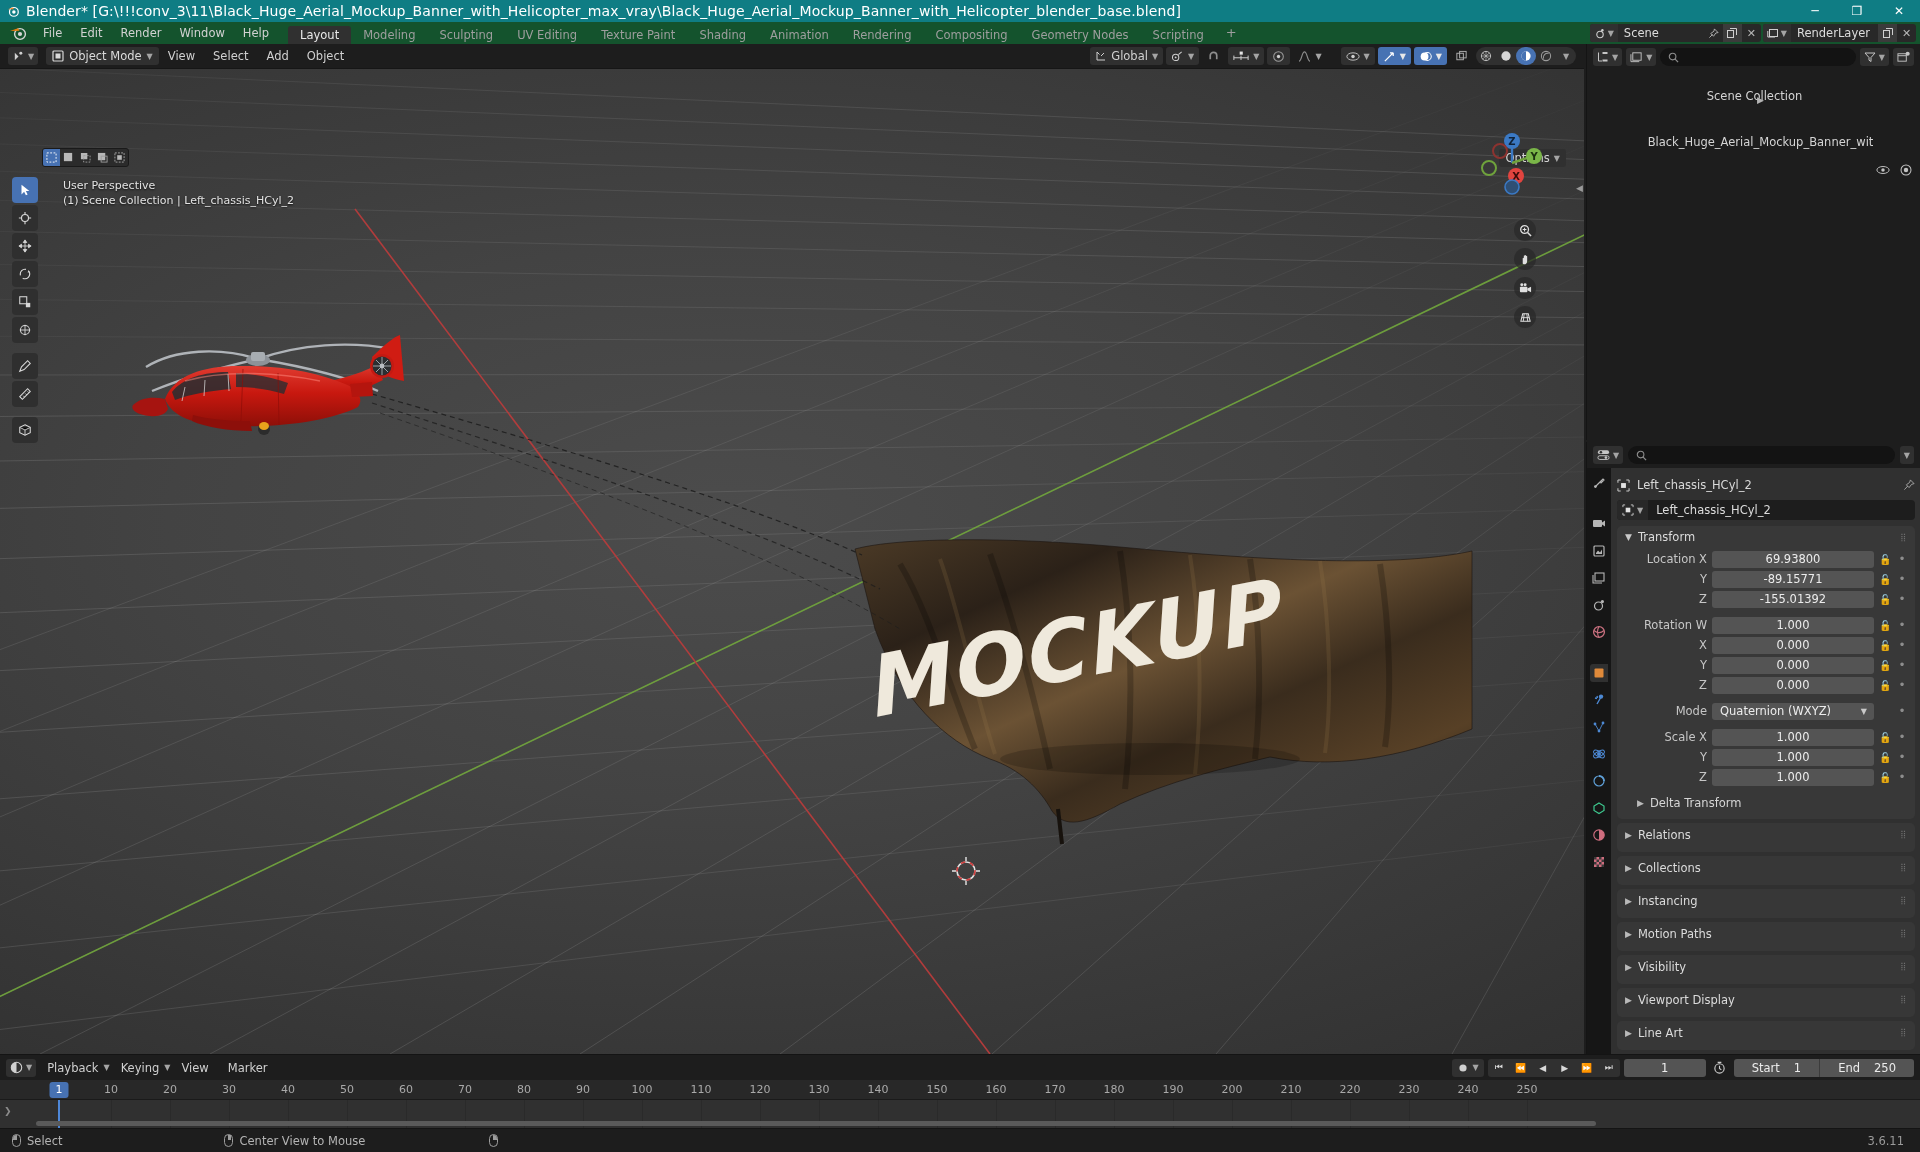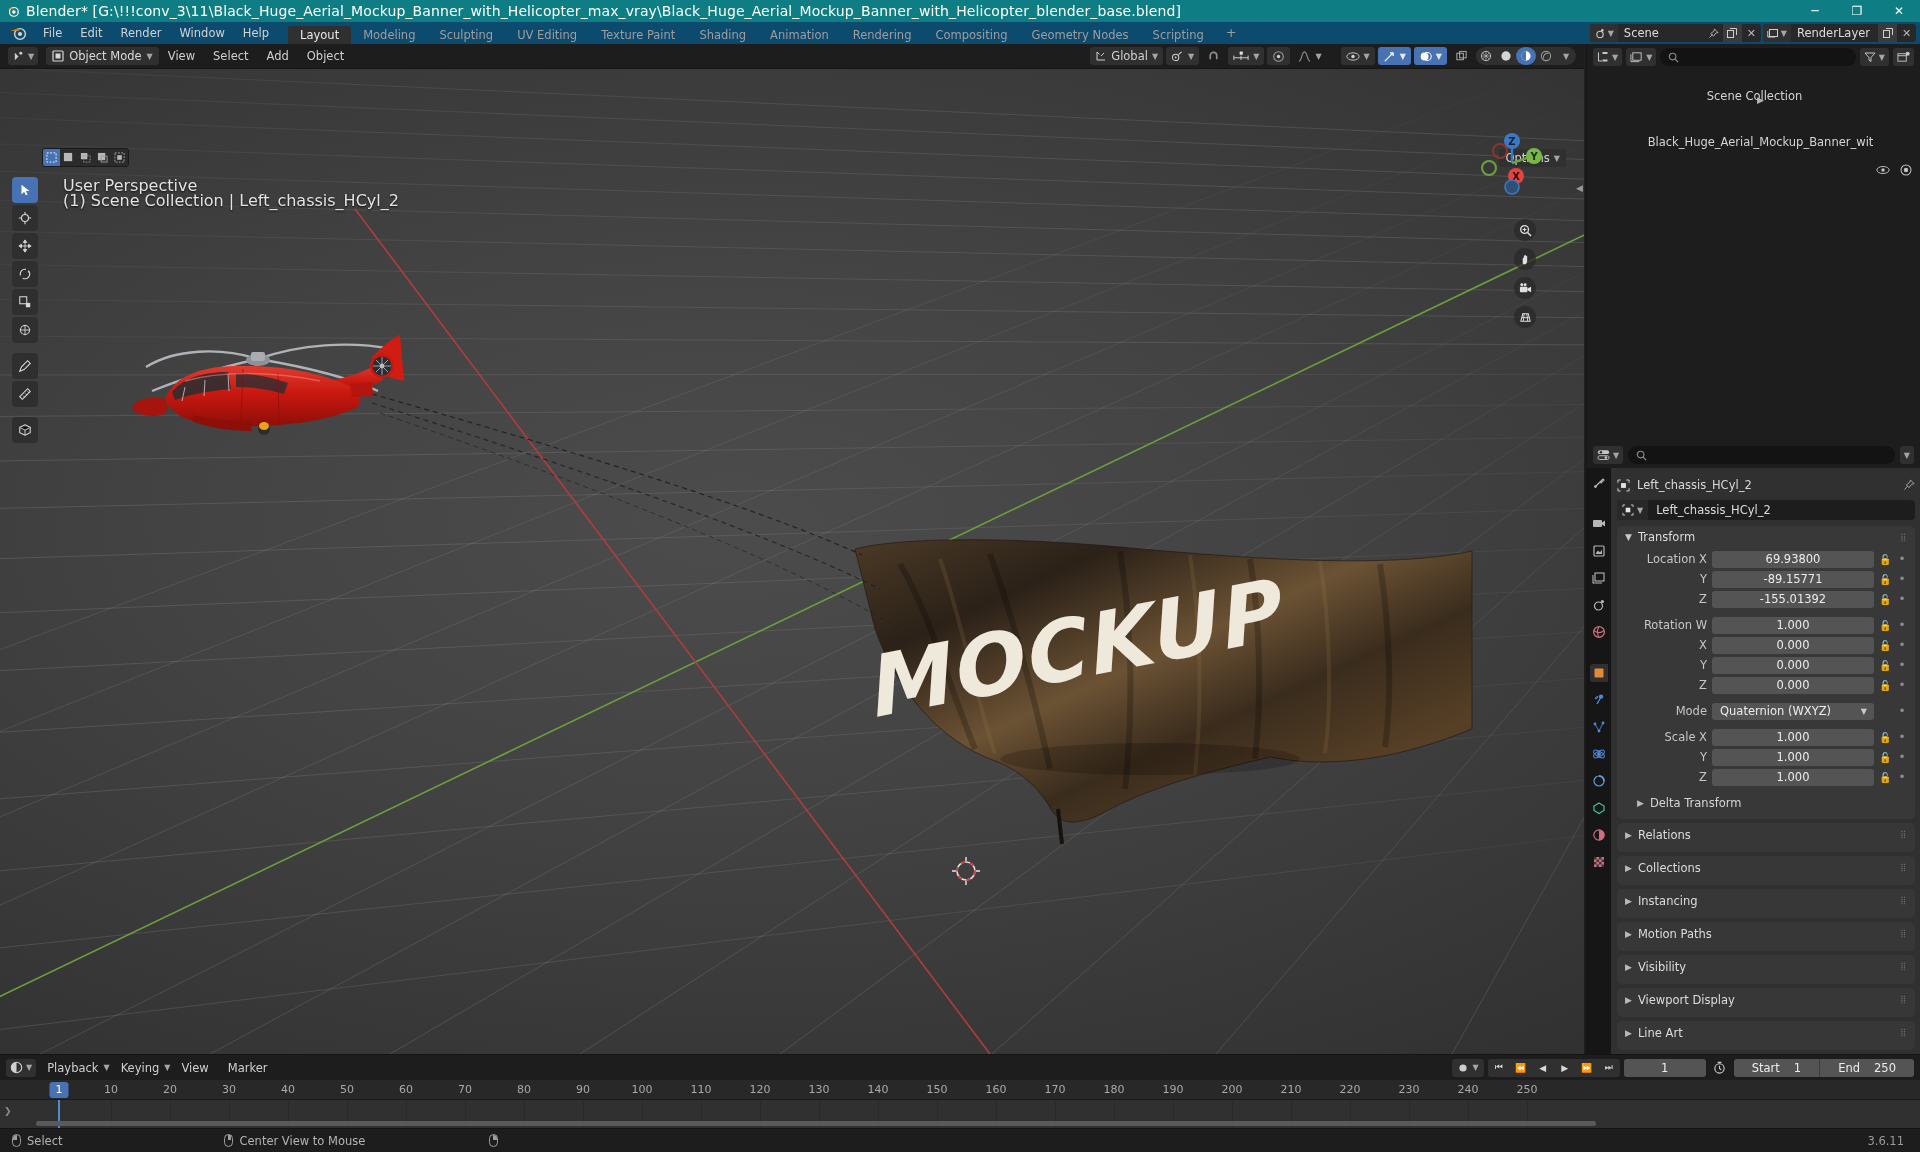--- a/index.html
+++ b/index.html
@@ -23,21 +23,21 @@
   .tb-title { white-space: nowrap; letter-spacing: .1px; font-size: 14px; }
   .tb-buttons { margin-left: auto; display: flex; height: 22px; }
   .tb-btn {
     width: 42px; height: 22px; display: flex; align-items: center; justify-content: center;
     font-size: 12px; color: #fff;
   }
 
   
   .topbar {
     position: absolute; left: 0; top: 22px; width: 1920px; height: 22px;
-    background: #0c4a6e; display: flex; align-items: center;
+    background: #14532d; display: flex; align-items: center;
     font-size: 11.5px; color: #c3c3c3;
   }
   .blender-logo { width: 20px; height: 18px; margin: 0 6px 0 8px; }
   .menu-item { padding: 0 9px; height: 22px; line-height: 22px; color: #d2d2d2; }
   .ws-tabs { display: flex; align-items: flex-end; height: 22px; margin-left: 10px; }
   .ws-tab {
     padding: 0 12px; height: 18px; line-height: 18px; font-size: 11.5px;
     color: #9e9e9e; border-radius: 3px 3px 0 0;
   }
   .ws-tab.active { background: #303030; color: #e8e8e8; }
@@ -118,21 +118,21 @@
   .sel-toggles {
     position: absolute; left: 42px; top: 79px;
     display: flex; background: #2b2b2b; border-radius: 3px; overflow: hidden;
     border: 1px solid #1a1a1a; z-index: 6;
   }
   .sel-toggle { width: 17px; height: 17px; display: flex; align-items: center; justify-content: center; }
   .sel-toggle.active { background: #4772b3; }
 
   .vp-overlay-text {
     position: absolute; left: 63px; top: 109px; z-index: 6;
-    font-size: 16px; color: #e3e3e3; line-height: 15px;
+    font-size: 11px; color: #e3e3e3; line-height: 15px;
     text-shadow: 0 1px 2px rgba(0,0,0,.8);
   }
 
   .options-pill {
     position: absolute; right: 18px; top: 80px; z-index: 6;
     display: flex; align-items: center; gap: 4px;
     background: #303030; border-radius: 3px; height: 18px; padding: 0 6px;
     font-size: 11.5px; color: #d4d4d4;
   }
 

